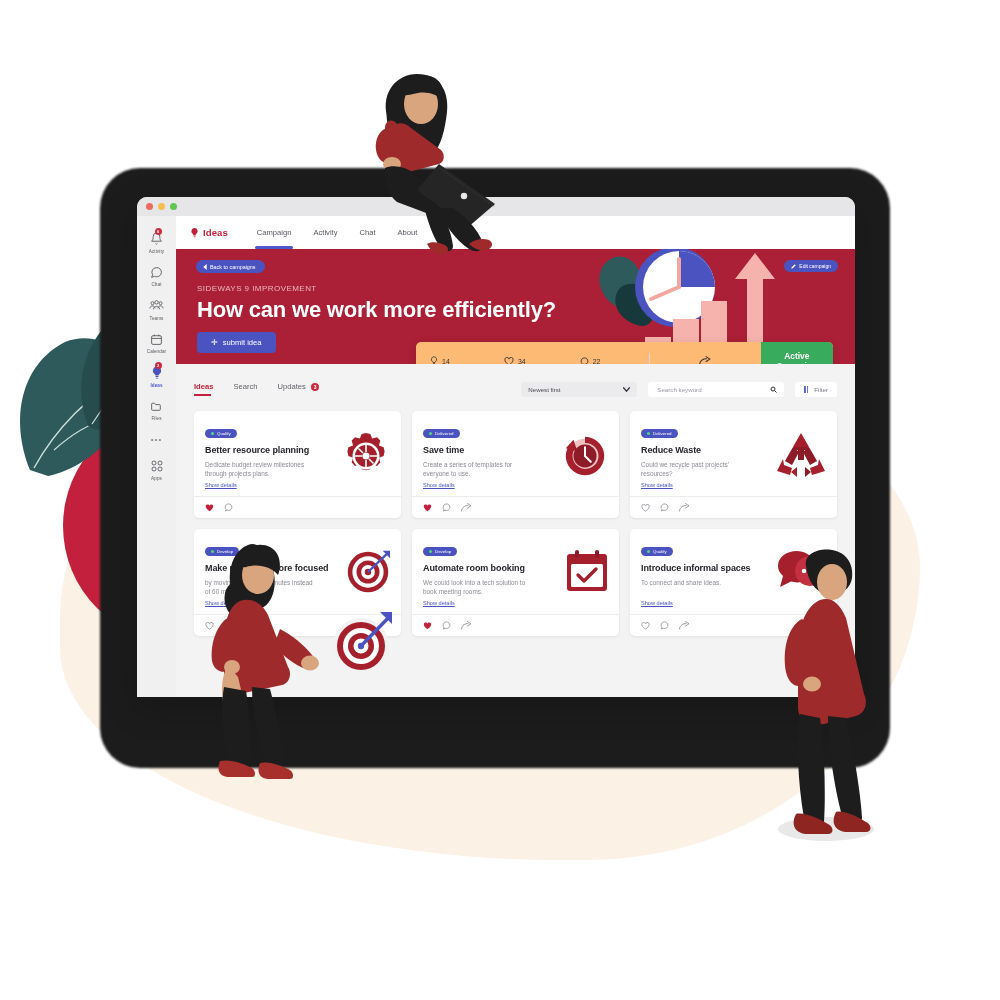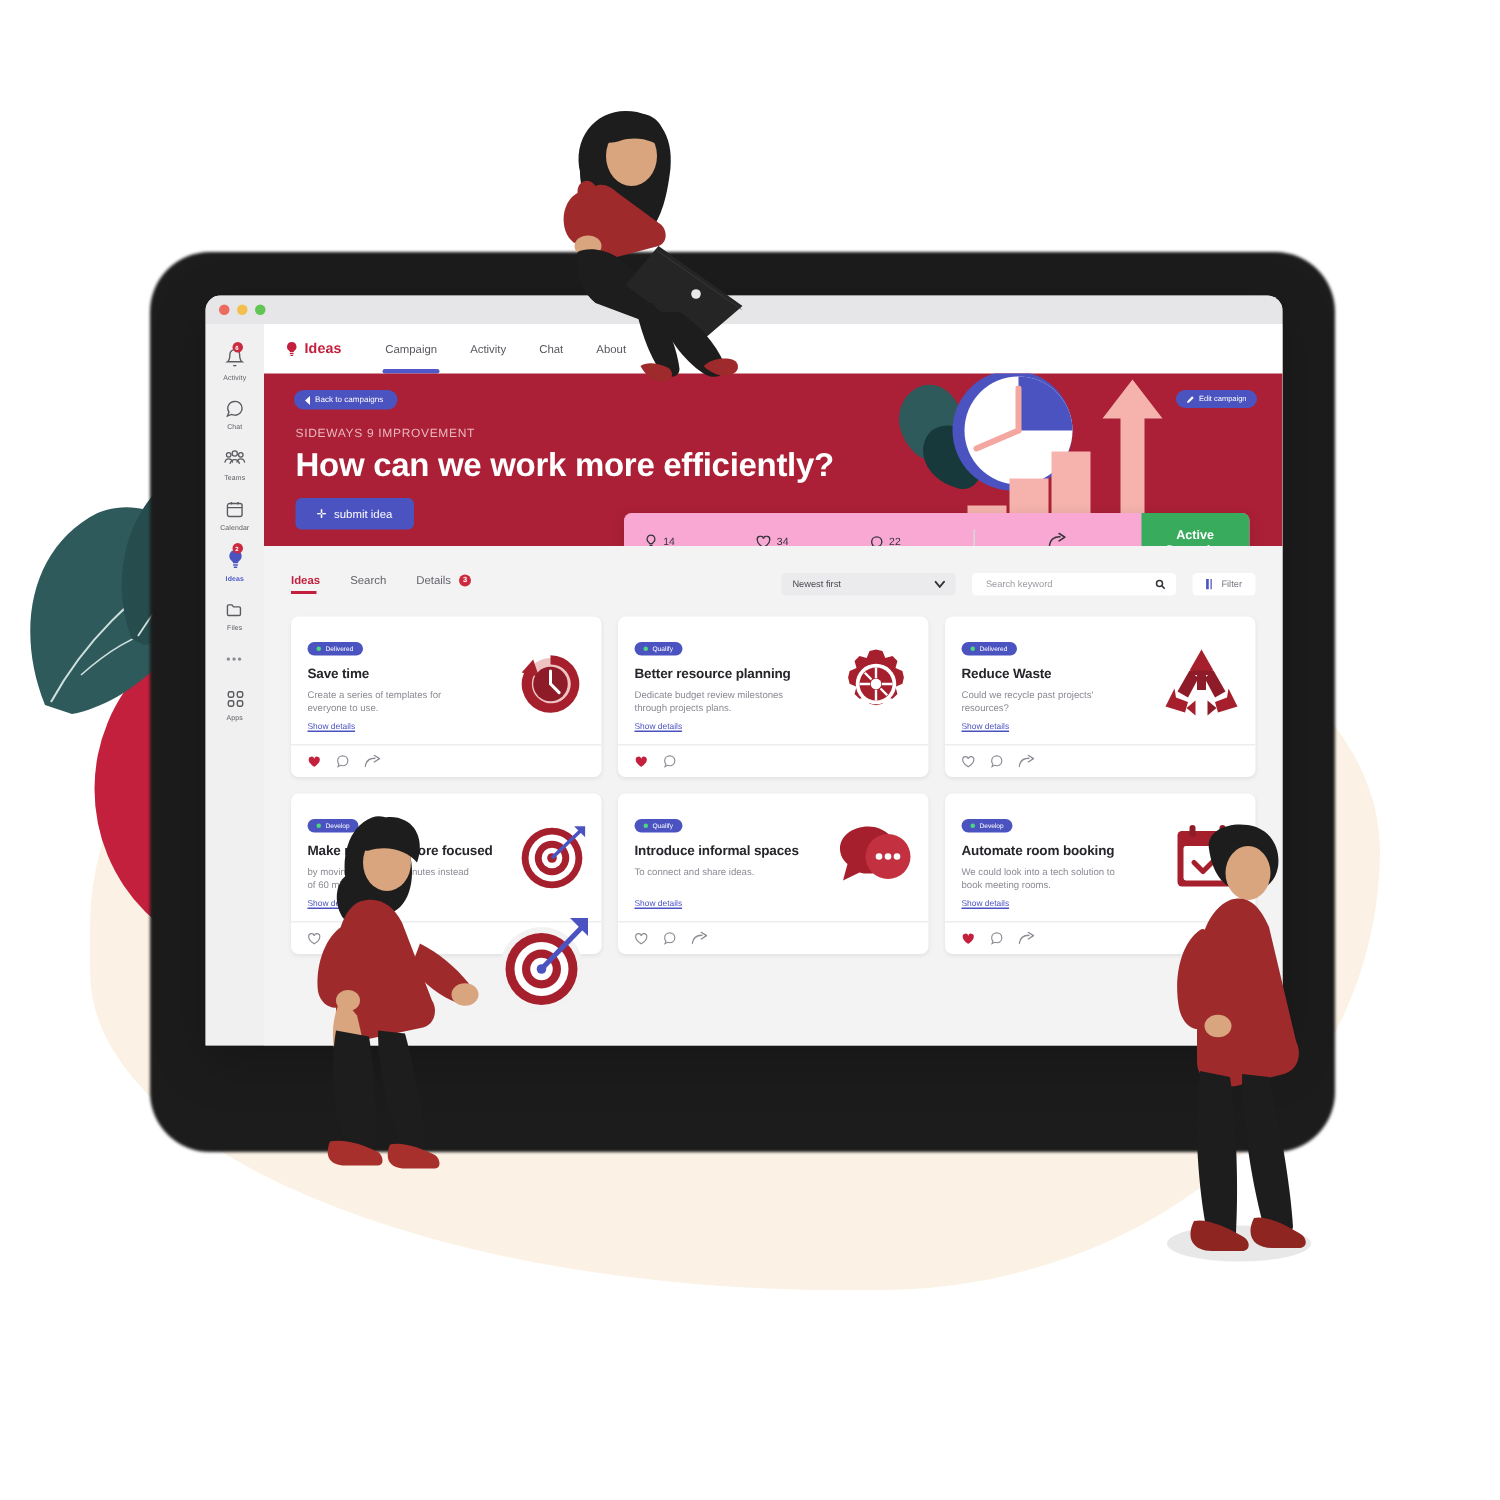--- a/index.html
+++ b/index.html
@@ -97,21 +97,21 @@
   .hero-kicker{position:absolute;left:21px;top:35px;color:#e9b7bf;font-size:8px;letter-spacing:.45px;}
   .hero-title{position:absolute;left:21px;top:48px;color:#fff;font-size:22px;font-weight:bold;letter-spacing:-.2px;}
   .btn-submit{
     position:absolute;left:21px;top:83px;background:#4b53c0;color:#fff;border-radius:4px;
     font-size:7.6px;padding:6px 14px;display:flex;align-items:center;gap:5px;cursor:pointer;
   }
   .hero-art{position:absolute;right:66px;top:-6px;}
 
   
   .statsbar{
-    position:absolute;right:22px;bottom:-16px;height:38px;background:#f9a8d4;border-radius:5px;
+    position:absolute;right:22px;bottom:-16px;height:38px;background:#fdba74;border-radius:5px;
     display:flex;align-items:center;box-shadow:0 2px 9px rgba(0,0,0,.13);z-index:9;overflow:hidden;gap:36px;
   }
   .stat{display:flex;align-items:center;gap:4px;padding:0 9px;font-size:7px;color:#34343a;cursor:pointer;}
   .stat:first-child{padding-left:14px;}
   .divider{width:1px;height:17px;background:#d8d8dc;margin:0 3px;}
   .share{padding:0 14px 0 10px;cursor:pointer;}
   .active-campaign{
     background:#38ab5d;color:#fff;font-weight:bold;font-size:8.4px;line-height:1.22;
     padding:0 16px;height:38px;display:flex;flex-direction:column;align-items:center;
     justify-content:center;cursor:pointer;text-align:center;
@@ -377,21 +377,21 @@
         <div class="content">
 
           <div class="tabrow">
             <div class="tab active">
               <span>Ideas</span>
             </div>
             <div class="tab">
               <span>Search</span>
             </div>
             <div class="tab">
-              <span>Details</span>
+              <span>Updates</span>
               <span class="tab-badge">3</span>
             </div>
 
             <div class="spacer"></div>
 
             <div class="select">
               <span>Newest first</span>
               <svg width="7" height="5" viewBox="0 0 12 8">
                 <path d="M1 1 L6 7 L11 1" stroke="#33333a" stroke-width="2.1" fill="none" stroke-linecap="round"></path>
               </svg>
@@ -408,20 +408,51 @@
             <div class="filter">
               <svg width="6" height="7" viewBox="0 0 10 12">
                 <rect x="0" y="0" width="3" height="12" fill="#4b53c0"></rect>
                 <rect x="5" y="0" width="1.4" height="12" fill="#4b53c0"></rect>
               </svg>
               <span>Filter</span>
             </div>
           </div>
 
           <div class="grid">
+
+            <div class="card">
+              <div class="card-body">
+                <div class="pill">
+                    <span class="pdot"></span>
+                    <span>Qualify</span>
+                  </div>
+                <div class="card-title">Better resource planning</div>
+                <div class="card-desc">Dedicate budget review milestones through projects plans.</div>
+                <div class="showdetails">Show details</div>
+                <svg class="card-art" width="50" height="50" viewBox="0 0 50 50">
+                  <path d="M25 2 l4.3 1 1.9 4.6 4.8-1.3 3.3 3.3-1.3 4.8 4.6 1.9 1 4.3-1 4.3-4.6 1.9 1.3 4.8-3.3 3.3-4.8-1.3-1.9 4.6-4.3 1-4.3-1-1.9-4.6-4.8 1.3-3.3-3.3 1.3-4.8-4.6-1.9-1-4.3 1-4.3 4.6-1.9-1.3-4.8 3.3-3.3 4.8 1.3 1.9-4.6z" fill="#a61f2d"></path>
+                  <circle cx="25" cy="25" r="13.5" fill="#fff"></circle>
+                  <circle cx="25" cy="25" r="11" fill="#a61f2d"></circle>
+                  <circle cx="25" cy="25" r="3.6" fill="#fff"></circle>
+                  <path d="M25 14 L25 21 M25 29 L25 36 M14 25 L21 25 M29 25 L36 25 M17.5 17.5 L22 22 M28 28 L32.5 32.5" stroke="#fff" stroke-width="1.6"></path>
+                </svg>
+              </div>
+              <div class="card-foot">
+                <span class="foot-ico">
+                  <svg width="9" height="8" viewBox="0 0 22 20" fill="#c2203c">
+                      <path d="M11 18S1.8 12.3 1.8 6.5A4.7 4.7 0 0 1 11 4.6 4.7 4.7 0 0 1 20.2 6.5C20.2 12.3 11 18 11 18z"></path>
+                    </svg>
+                </span>
+                <span class="foot-ico">
+                  <svg width="9" height="9" viewBox="0 0 20 20" fill="none" stroke="#8b8b94" stroke-width="1.7">
+                      <path d="M17.5 9.3c0 4.2-3.4 7.3-7.5 7.3-1.1 0-2.1-.2-3-.6L3 18l1.3-3.6A7.1 7.1 0 0 1 2.5 9.3C2.5 5.1 5.9 2 10 2s7.5 3.1 7.5 7.3z"></path>
+                    </svg>
+                </span>
+              </div>
+            </div>
 
             <div class="card">
               <div class="card-body">
                 <div class="pill">
                     <span class="pdot"></span>
                     <span>Delivered</span>
                   </div>
                 <div class="card-title">Save time</div>
                 <div class="card-desc">Create a series of templates for everyone to use.</div>
                 <div class="showdetails">Show details</div>
@@ -441,51 +472,20 @@
                 </span>
                 <span class="foot-ico">
                   <svg width="9" height="9" viewBox="0 0 20 20" fill="none" stroke="#8b8b94" stroke-width="1.7">
                       <path d="M17.5 9.3c0 4.2-3.4 7.3-7.5 7.3-1.1 0-2.1-.2-3-.6L3 18l1.3-3.6A7.1 7.1 0 0 1 2.5 9.3C2.5 5.1 5.9 2 10 2s7.5 3.1 7.5 7.3z"></path>
                     </svg>
                 </span>
                 <span class="foot-ico">
                   <svg width="11" height="9" viewBox="0 0 22 18" fill="none" stroke="#8b8b94" stroke-width="1.7" stroke-linecap="round" stroke-linejoin="round">
                       <path d="M1 16C2 8 8 5 14 5"></path>
                       <path d="M13 1l7 4.5-7 4.5"></path>
-                    </svg>
-                </span>
-              </div>
-            </div>
-
-            <div class="card">
-              <div class="card-body">
-                <div class="pill">
-                    <span class="pdot"></span>
-                    <span>Qualify</span>
-                  </div>
-                <div class="card-title">Better resource planning</div>
-                <div class="card-desc">Dedicate budget review milestones through projects plans.</div>
-                <div class="showdetails">Show details</div>
-                <svg class="card-art" width="50" height="50" viewBox="0 0 50 50">
-                  <path d="M25 2 l4.3 1 1.9 4.6 4.8-1.3 3.3 3.3-1.3 4.8 4.6 1.9 1 4.3-1 4.3-4.6 1.9 1.3 4.8-3.3 3.3-4.8-1.3-1.9 4.6-4.3 1-4.3-1-1.9-4.6-4.8 1.3-3.3-3.3 1.3-4.8-4.6-1.9-1-4.3 1-4.3 4.6-1.9-1.3-4.8 3.3-3.3 4.8 1.3 1.9-4.6z" fill="#a61f2d"></path>
-                  <circle cx="25" cy="25" r="13.5" fill="#fff"></circle>
-                  <circle cx="25" cy="25" r="11" fill="#a61f2d"></circle>
-                  <circle cx="25" cy="25" r="3.6" fill="#fff"></circle>
-                  <path d="M25 14 L25 21 M25 29 L25 36 M14 25 L21 25 M29 25 L36 25 M17.5 17.5 L22 22 M28 28 L32.5 32.5" stroke="#fff" stroke-width="1.6"></path>
-                </svg>
-              </div>
-              <div class="card-foot">
-                <span class="foot-ico">
-                  <svg width="9" height="8" viewBox="0 0 22 20" fill="#c2203c">
-                      <path d="M11 18S1.8 12.3 1.8 6.5A4.7 4.7 0 0 1 11 4.6 4.7 4.7 0 0 1 20.2 6.5C20.2 12.3 11 18 11 18z"></path>
-                    </svg>
-                </span>
-                <span class="foot-ico">
-                  <svg width="9" height="9" viewBox="0 0 20 20" fill="none" stroke="#8b8b94" stroke-width="1.7">
-                      <path d="M17.5 9.3c0 4.2-3.4 7.3-7.5 7.3-1.1 0-2.1-.2-3-.6L3 18l1.3-3.6A7.1 7.1 0 0 1 2.5 9.3C2.5 5.1 5.9 2 10 2s7.5 3.1 7.5 7.3z"></path>
                     </svg>
                 </span>
               </div>
             </div>
 
             <div class="card">
               <div class="card-body">
                 <div class="pill">
                     <span class="pdot"></span>
                     <span>Delivered</span>
@@ -549,73 +549,73 @@
                       <path d="M11 18S1.8 12.3 1.8 6.5A4.7 4.7 0 0 1 11 4.6 4.7 4.7 0 0 1 20.2 6.5C20.2 12.3 11 18 11 18z"></path>
                     </svg>
                 </span>
               </div>
             </div>
 
             <div class="card">
               <div class="card-body">
                 <div class="pill">
                     <span class="pdot"></span>
+                    <span>Develop</span>
+                  </div>
+                <div class="card-title">Automate room booking</div>
+                <div class="card-desc">We could look into a tech solution to book meeting rooms.</div>
+                <div class="showdetails">Show details</div>
+                <svg class="card-art" width="44" height="44" viewBox="0 0 44 44">
+                  <rect x="2" y="5" width="40" height="37" rx="3" fill="#a61f2d"></rect>
+                  <rect x="6" y="15" width="32" height="23" rx="1.6" fill="#fff"></rect>
+                  <rect x="10" y="1" width="4" height="8" rx="2" fill="#8e1c28"></rect>
+                  <rect x="30" y="1" width="4" height="8" rx="2" fill="#8e1c28"></rect>
+                  <path d="M13 26 L19 32 L31 20" stroke="#a61f2d" stroke-width="3.4" fill="none" stroke-linecap="round" stroke-linejoin="round"></path>
+                </svg>
+              </div>
+              <div class="card-foot">
+                <span class="foot-ico">
+                  <svg width="9" height="8" viewBox="0 0 22 20" fill="#c2203c">
+                      <path d="M11 18S1.8 12.3 1.8 6.5A4.7 4.7 0 0 1 11 4.6 4.7 4.7 0 0 1 20.2 6.5C20.2 12.3 11 18 11 18z"></path>
+                    </svg>
+                </span>
+                <span class="foot-ico">
+                  <svg width="9" height="9" viewBox="0 0 20 20" fill="none" stroke="#8b8b94" stroke-width="1.7">
+                      <path d="M17.5 9.3c0 4.2-3.4 7.3-7.5 7.3-1.1 0-2.1-.2-3-.6L3 18l1.3-3.6A7.1 7.1 0 0 1 2.5 9.3C2.5 5.1 5.9 2 10 2s7.5 3.1 7.5 7.3z"></path>
+                    </svg>
+                </span>
+                <span class="foot-ico">
+                  <svg width="11" height="9" viewBox="0 0 22 18" fill="none" stroke="#8b8b94" stroke-width="1.7" stroke-linecap="round" stroke-linejoin="round">
+                      <path d="M1 16C2 8 8 5 14 5"></path>
+                      <path d="M13 1l7 4.5-7 4.5"></path>
+                    </svg>
+                </span>
+              </div>
+            </div>
+
+            <div class="card">
+              <div class="card-body">
+                <div class="pill">
+                    <span class="pdot"></span>
                     <span>Qualify</span>
                   </div>
                 <div class="card-title">Introduce informal spaces</div>
                 <div class="card-desc">To connect and share ideas.</div>
                 <div class="showdetails">Show details</div>
                 <svg class="card-art" width="50" height="42" viewBox="0 0 50 42">
                   <path d="M20 2C9 2 1 8.6 1 16.8c0 4 1.9 7.6 5 10.2L3 38l11-5.4c1.9.5 3.9.8 6 .8 11 0 19-6.6 19-14.6S31 2 20 2z" fill="#a61f2d"></path>
                   <circle cx="33" cy="22" r="15" fill="#c33040"></circle>
                   <circle cx="27" cy="22" r="2.2" fill="#fff"></circle>
                   <circle cx="33" cy="22" r="2.2" fill="#fff"></circle>
                   <circle cx="39" cy="22" r="2.2" fill="#fff"></circle>
                 </svg>
               </div>
               <div class="card-foot">
                 <span class="foot-ico">
                   <svg width="9" height="8" viewBox="0 0 22 20" fill="none" stroke="#8b8b94" stroke-width="1.9">
-                      <path d="M11 18S1.8 12.3 1.8 6.5A4.7 4.7 0 0 1 11 4.6 4.7 4.7 0 0 1 20.2 6.5C20.2 12.3 11 18 11 18z"></path>
-                    </svg>
-                </span>
-                <span class="foot-ico">
-                  <svg width="9" height="9" viewBox="0 0 20 20" fill="none" stroke="#8b8b94" stroke-width="1.7">
-                      <path d="M17.5 9.3c0 4.2-3.4 7.3-7.5 7.3-1.1 0-2.1-.2-3-.6L3 18l1.3-3.6A7.1 7.1 0 0 1 2.5 9.3C2.5 5.1 5.9 2 10 2s7.5 3.1 7.5 7.3z"></path>
-                    </svg>
-                </span>
-                <span class="foot-ico">
-                  <svg width="11" height="9" viewBox="0 0 22 18" fill="none" stroke="#8b8b94" stroke-width="1.7" stroke-linecap="round" stroke-linejoin="round">
-                      <path d="M1 16C2 8 8 5 14 5"></path>
-                      <path d="M13 1l7 4.5-7 4.5"></path>
-                    </svg>
-                </span>
-              </div>
-            </div>
-
-            <div class="card">
-              <div class="card-body">
-                <div class="pill">
-                    <span class="pdot"></span>
-                    <span>Develop</span>
-                  </div>
-                <div class="card-title">Automate room booking</div>
-                <div class="card-desc">We could look into a tech solution to book meeting rooms.</div>
-                <div class="showdetails">Show details</div>
-                <svg class="card-art" width="44" height="44" viewBox="0 0 44 44">
-                  <rect x="2" y="5" width="40" height="37" rx="3" fill="#a61f2d"></rect>
-                  <rect x="6" y="15" width="32" height="23" rx="1.6" fill="#fff"></rect>
-                  <rect x="10" y="1" width="4" height="8" rx="2" fill="#8e1c28"></rect>
-                  <rect x="30" y="1" width="4" height="8" rx="2" fill="#8e1c28"></rect>
-                  <path d="M13 26 L19 32 L31 20" stroke="#a61f2d" stroke-width="3.4" fill="none" stroke-linecap="round" stroke-linejoin="round"></path>
-                </svg>
-              </div>
-              <div class="card-foot">
-                <span class="foot-ico">
-                  <svg width="9" height="8" viewBox="0 0 22 20" fill="#c2203c">
                       <path d="M11 18S1.8 12.3 1.8 6.5A4.7 4.7 0 0 1 11 4.6 4.7 4.7 0 0 1 20.2 6.5C20.2 12.3 11 18 11 18z"></path>
                     </svg>
                 </span>
                 <span class="foot-ico">
                   <svg width="9" height="9" viewBox="0 0 20 20" fill="none" stroke="#8b8b94" stroke-width="1.7">
                       <path d="M17.5 9.3c0 4.2-3.4 7.3-7.5 7.3-1.1 0-2.1-.2-3-.6L3 18l1.3-3.6A7.1 7.1 0 0 1 2.5 9.3C2.5 5.1 5.9 2 10 2s7.5 3.1 7.5 7.3z"></path>
                     </svg>
                 </span>
                 <span class="foot-ico">
                   <svg width="11" height="9" viewBox="0 0 22 18" fill="none" stroke="#8b8b94" stroke-width="1.7" stroke-linecap="round" stroke-linejoin="round">

